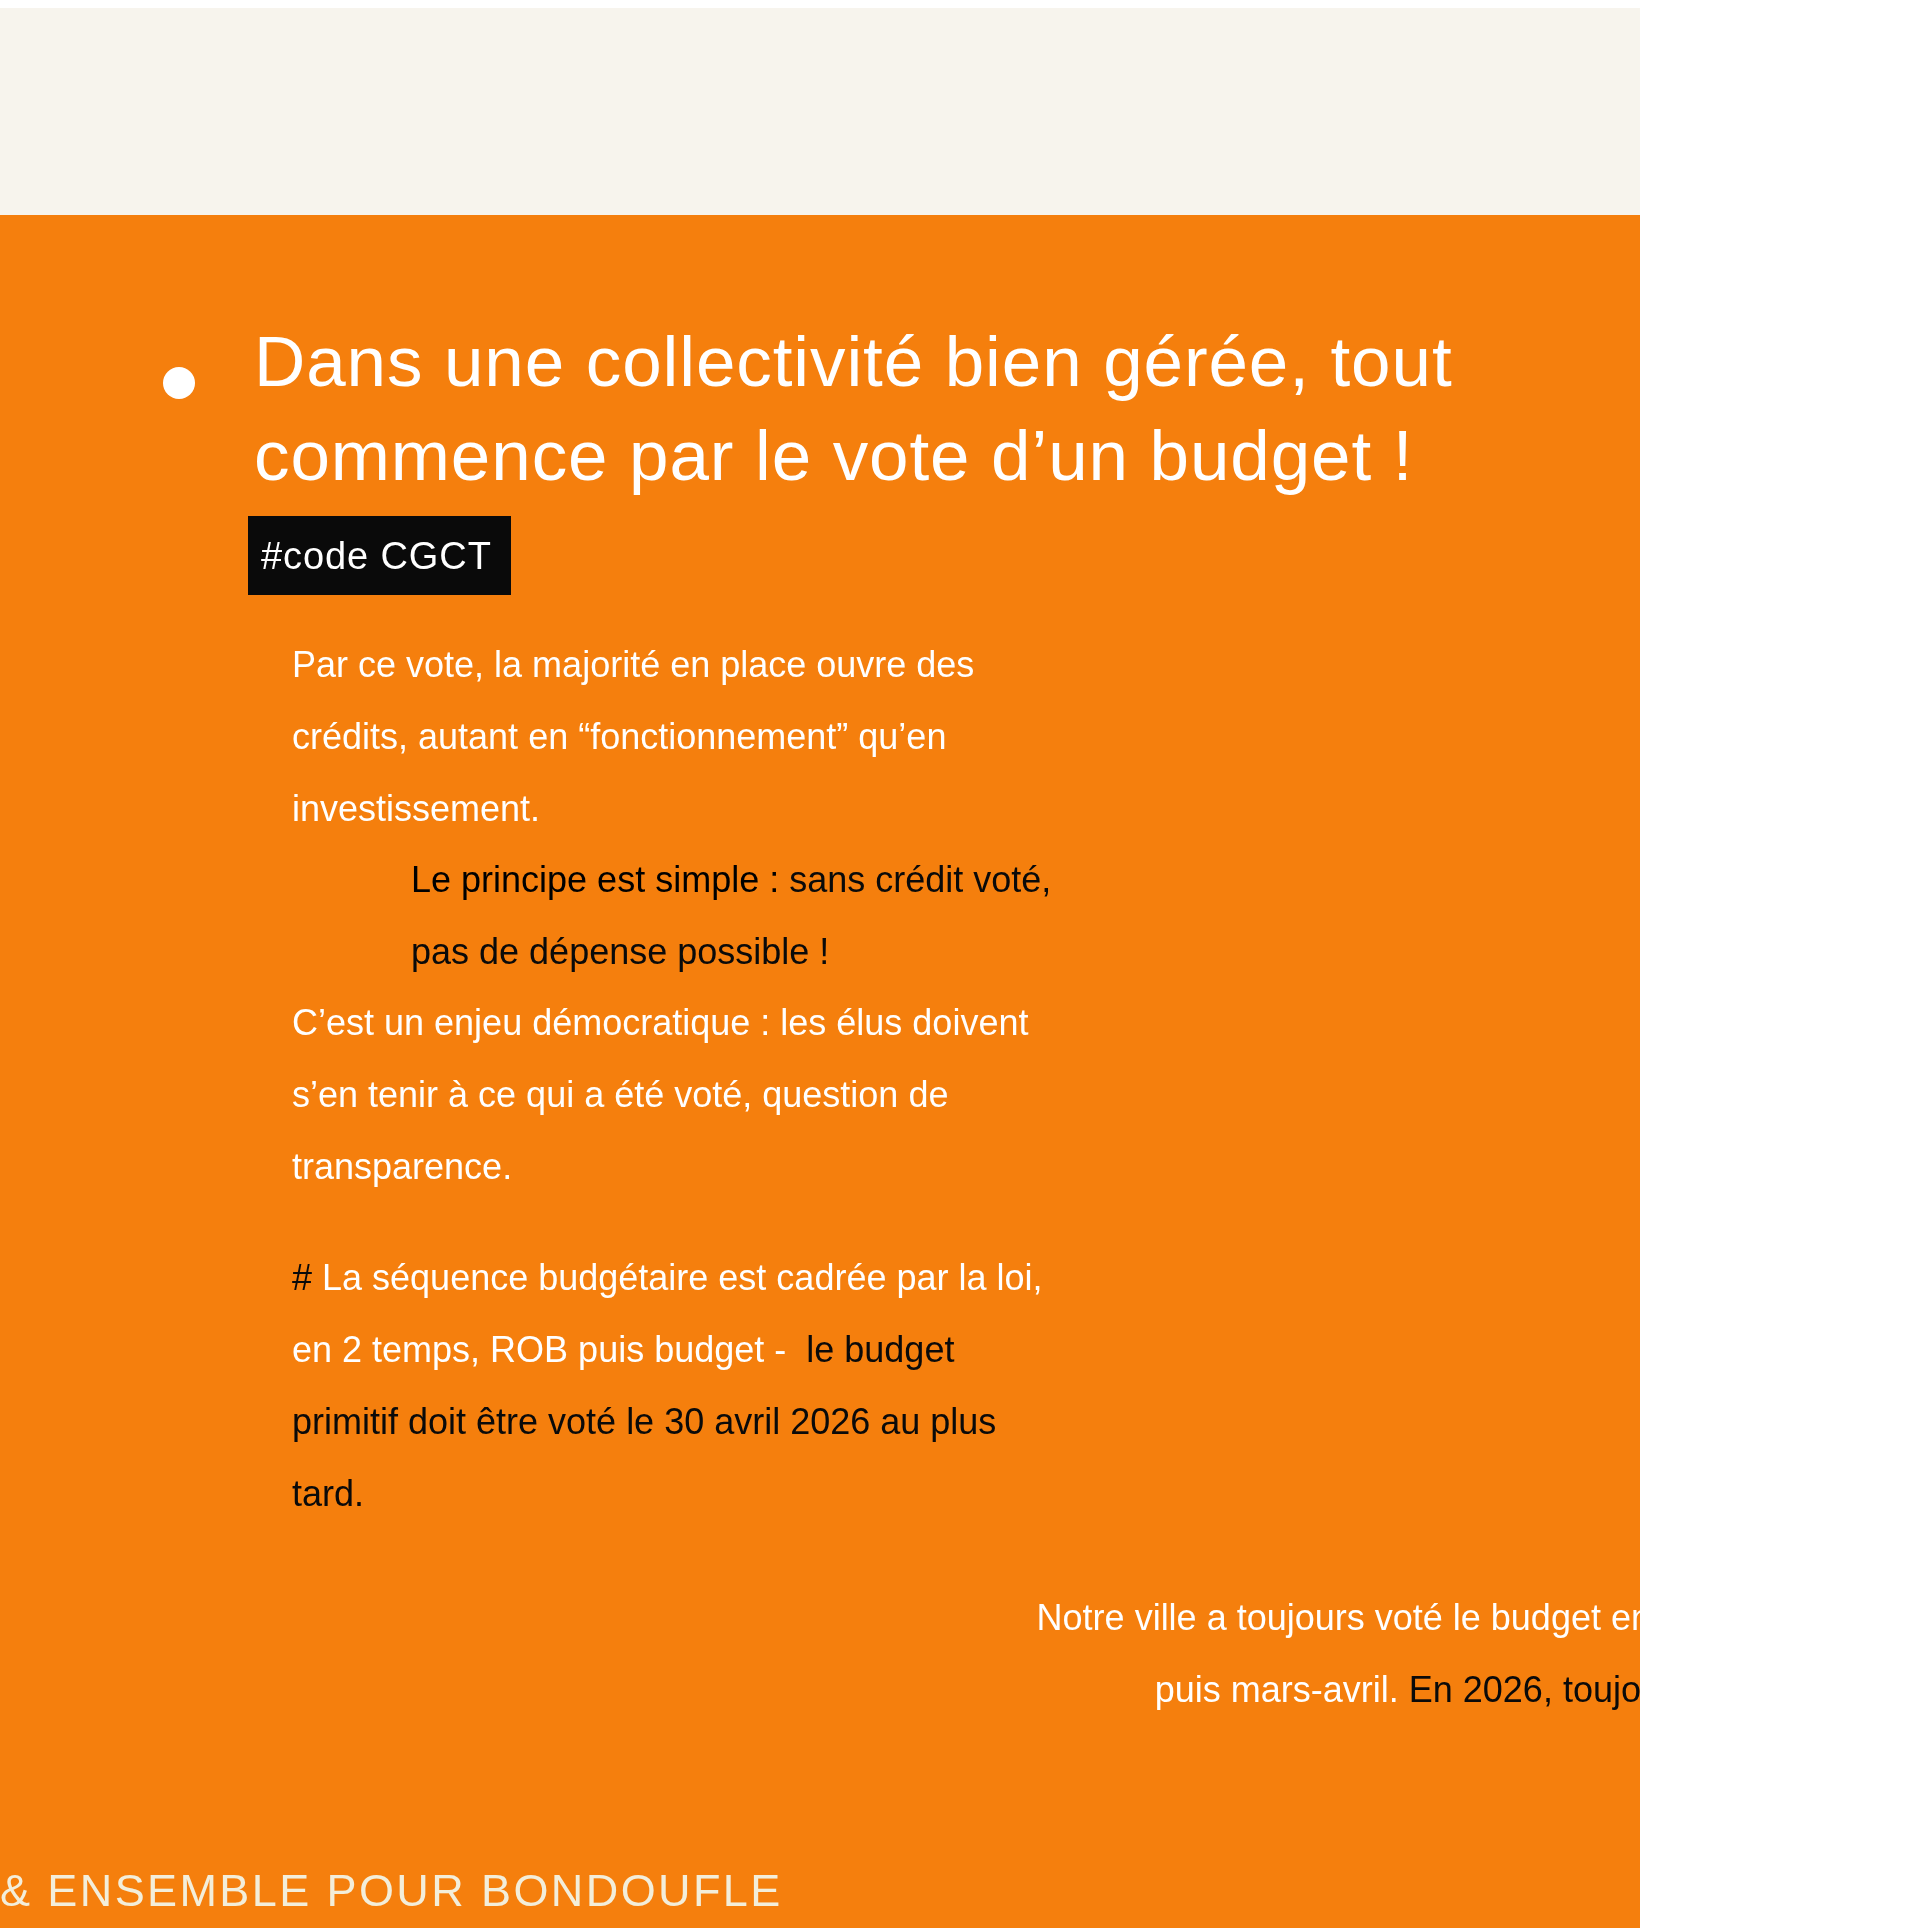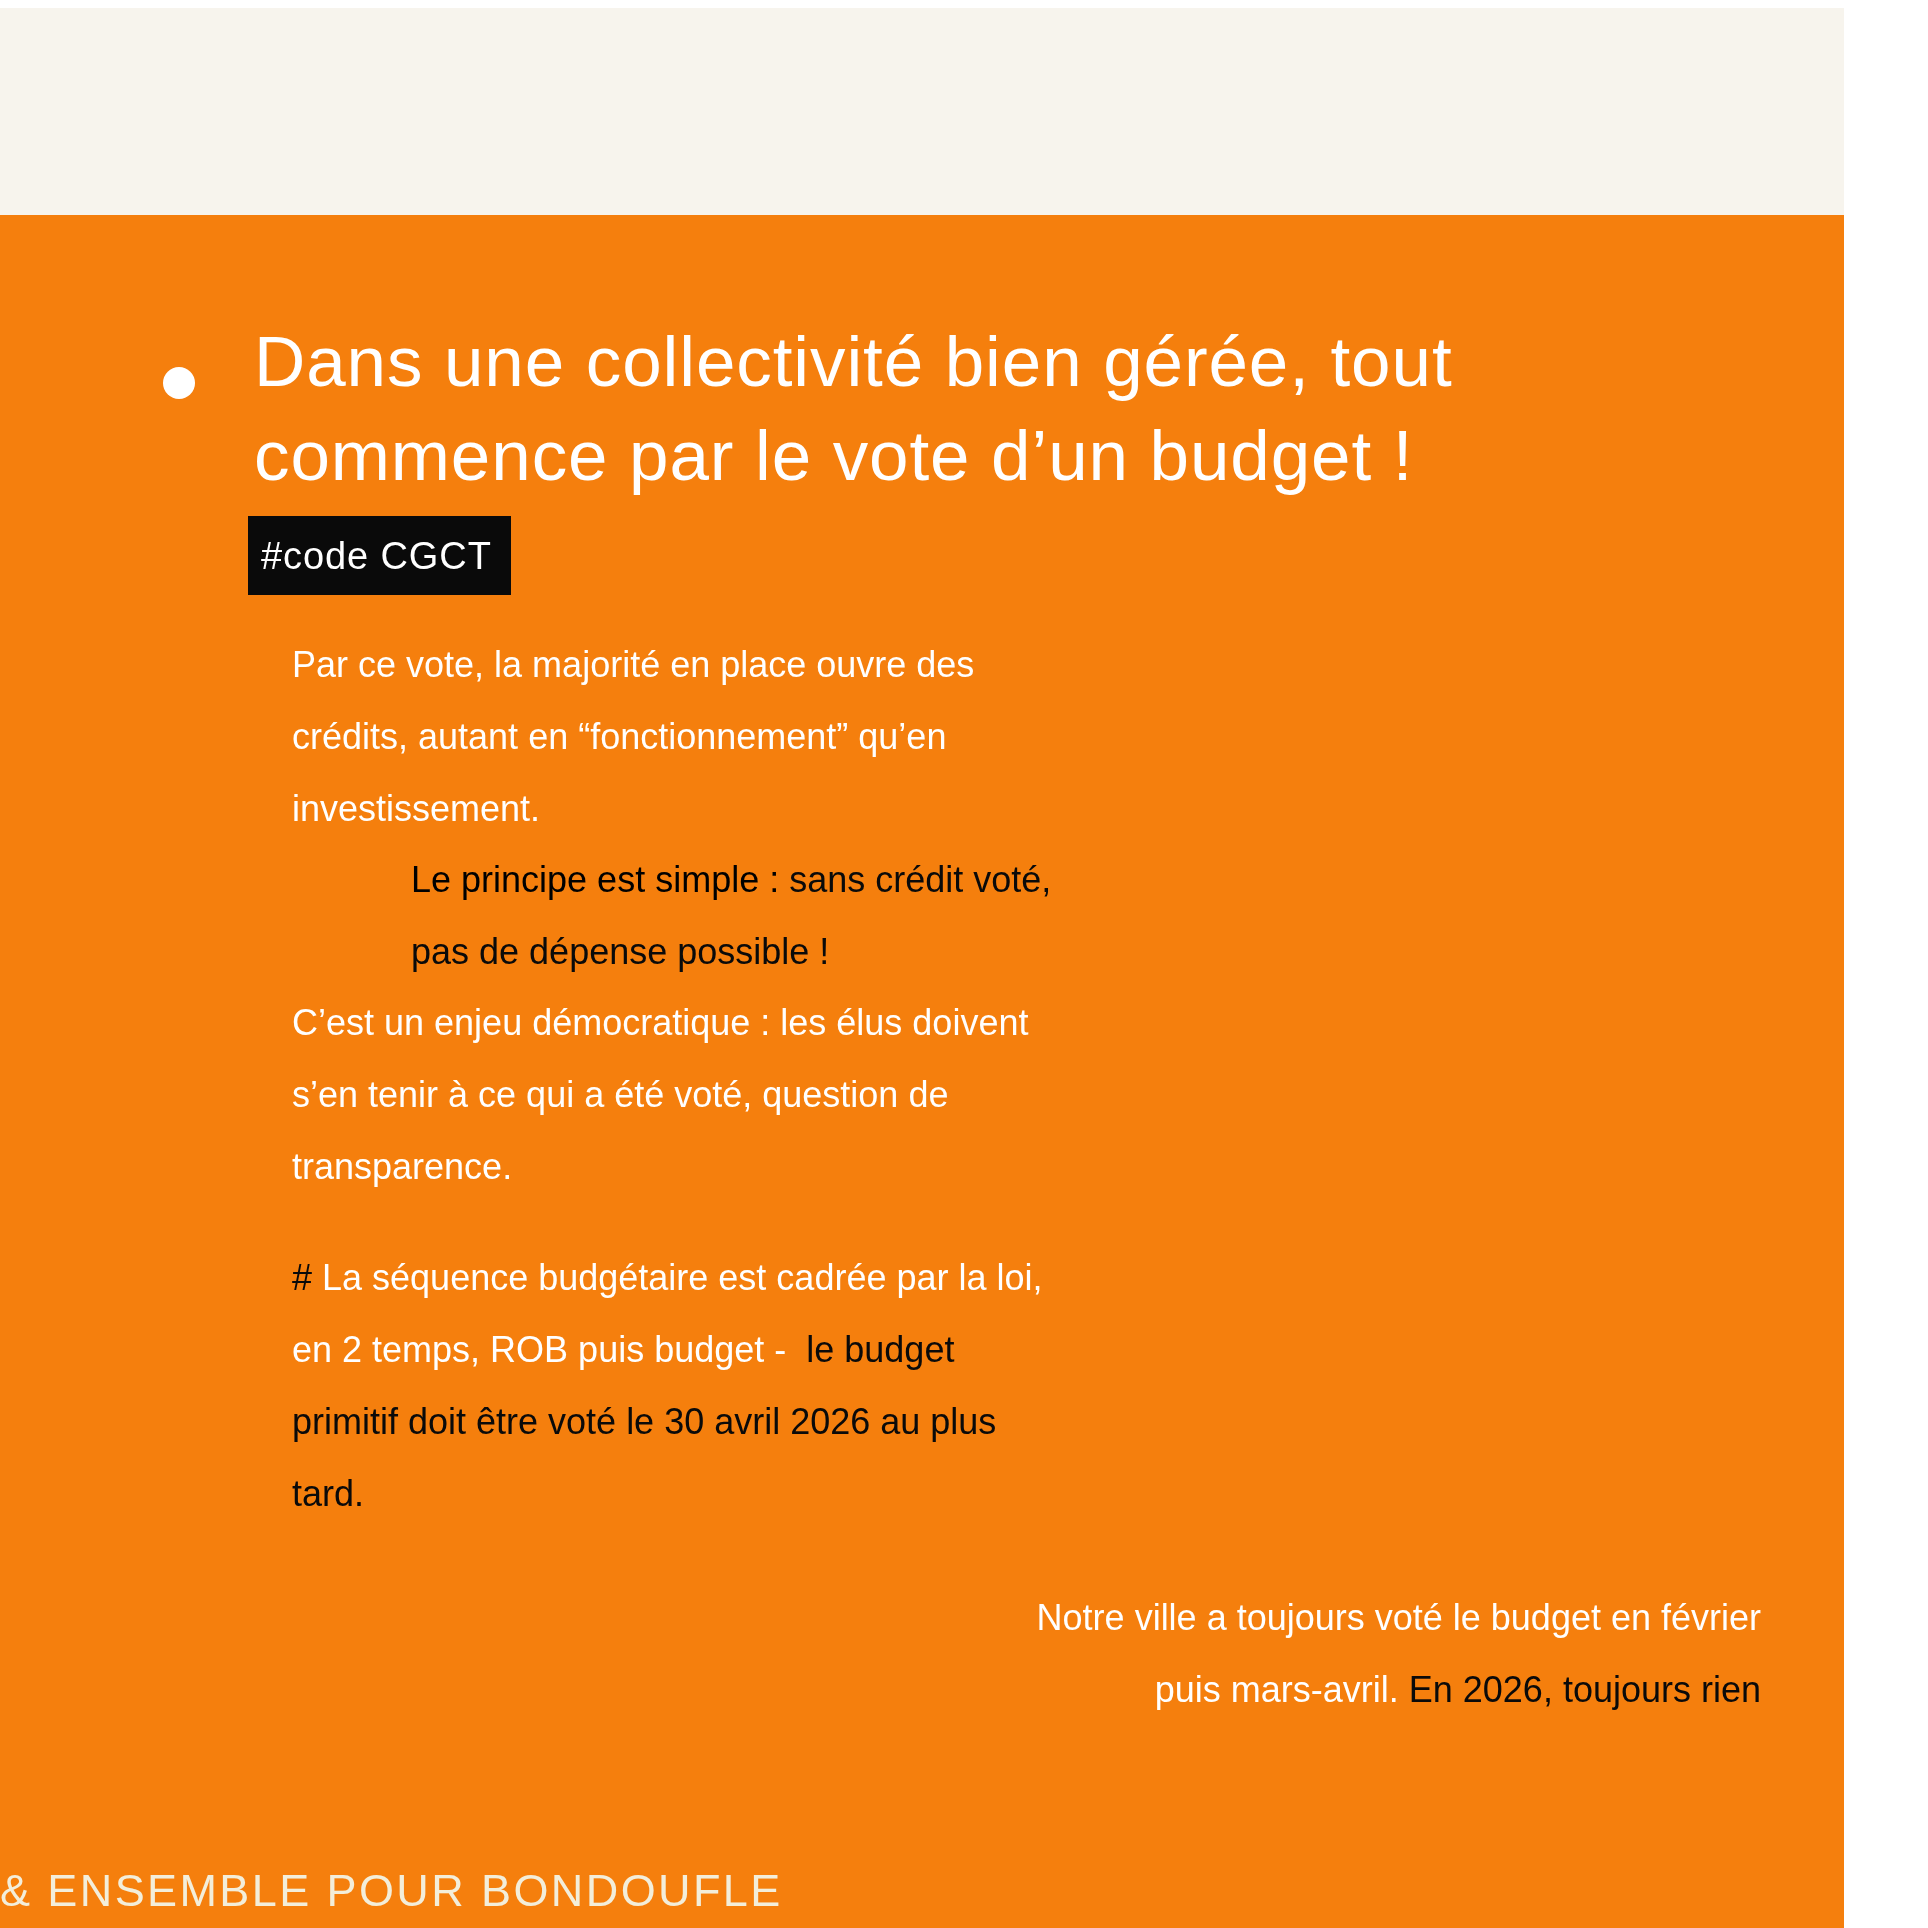--- a/index.html
+++ b/index.html
@@ -2,21 +2,21 @@
 <html style="--orange: #F57F0D; --cream: #F7F4ED; --topStrip: #FFFFFF; --white: #FFFFFF; --black: #0A0A0A; --footerCream: #F3EEDA;font-size:15px"><head>
 <meta charset="utf-8">
 <style>
   html, body {
     margin: 0;
     padding: 0;
     background: #ffffff;
   }
   #canvas {
     position: relative;
-    width: 1844px;
+    width: 1640px;
     height: 1928px;
     overflow: hidden;
     background: var(--orange, #F57F0D);
     font-family: "Liberation Sans", sans-serif;
   }
   .top-strip {
     position: absolute;
     left: 0; top: 0;
     width: 1928px; height: 7.5px;
     background: var(--topStrip, #FFFFFF);

